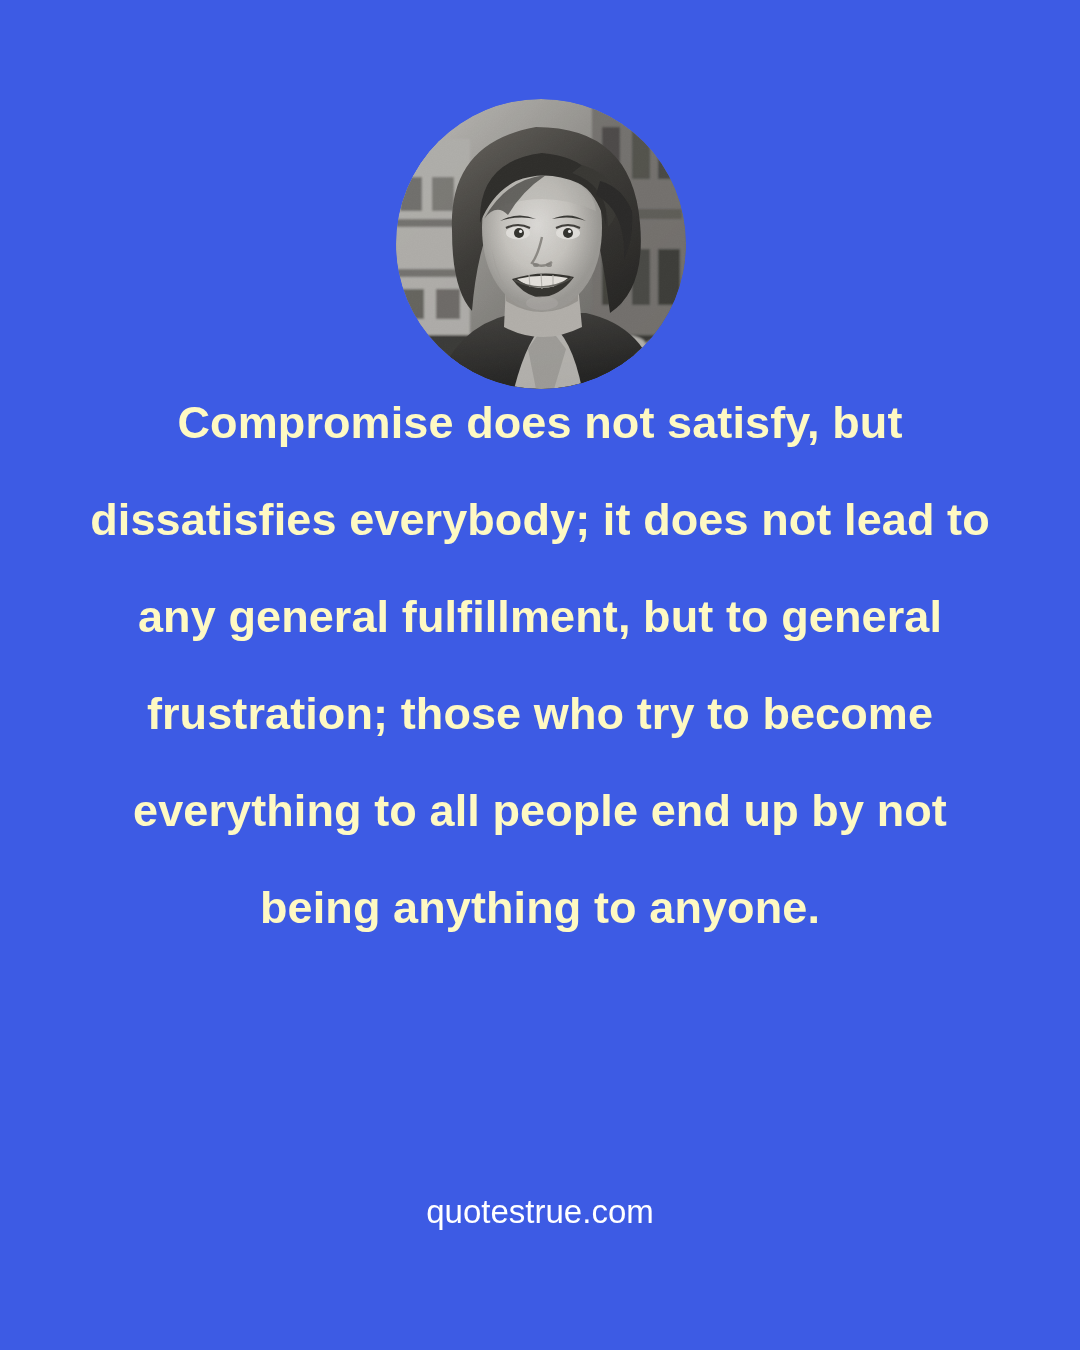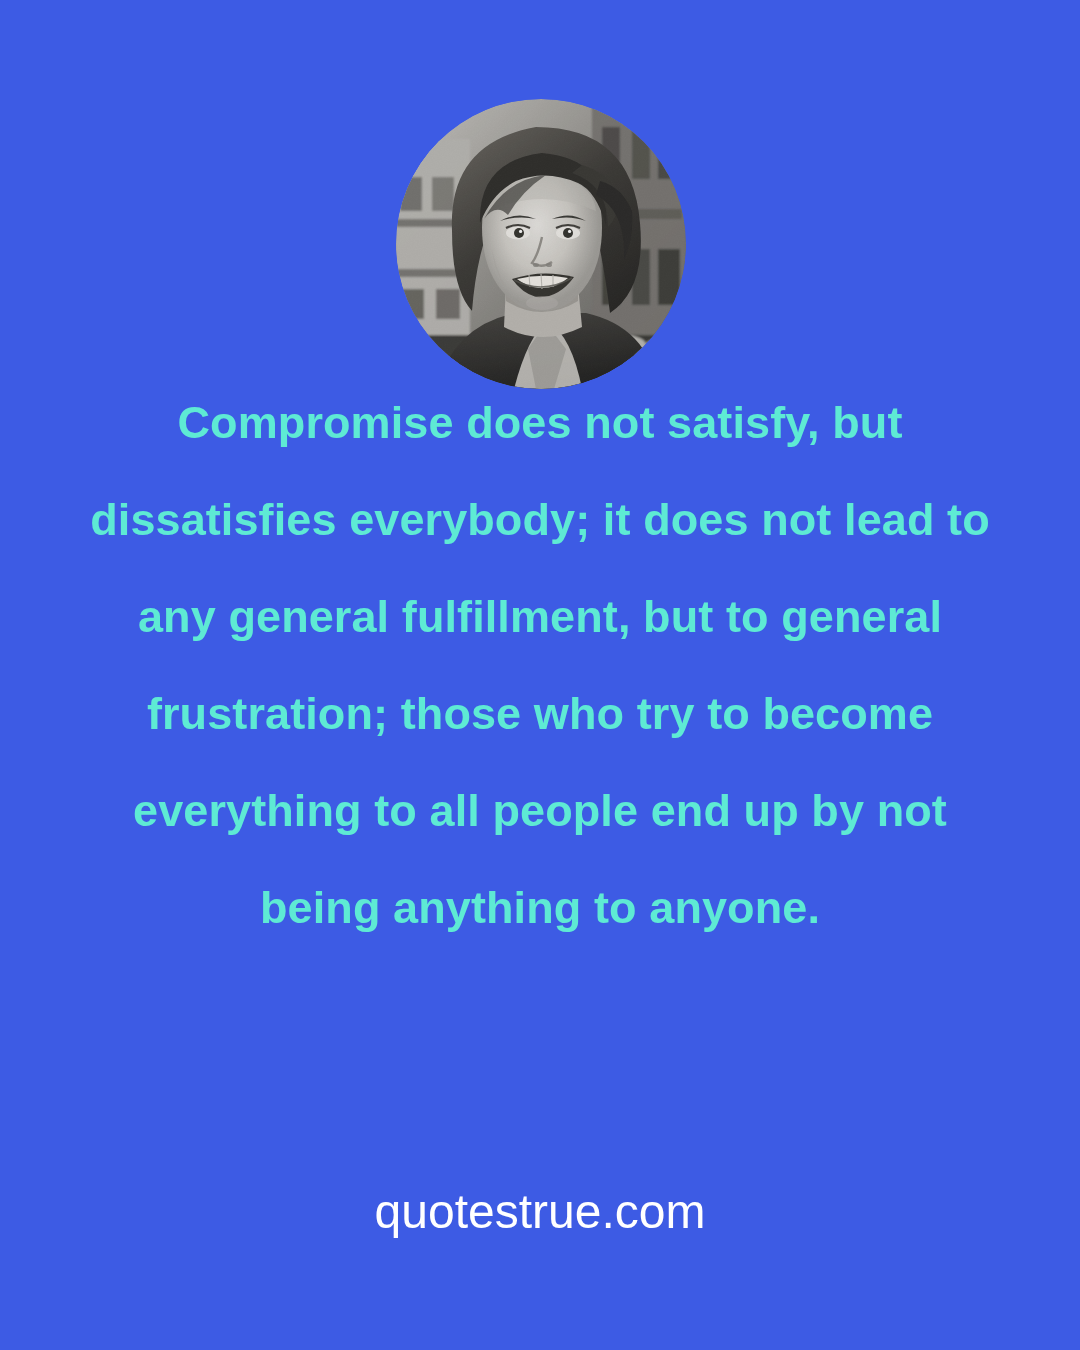--- a/index.html
+++ b/index.html
@@ -48,21 +48,21 @@
     left: 0;
     top: 374px;
     width: 1080px;
     z-index: 1;
     text-align: center;
   }
   .quote-text {
     margin: 0;
     padding: 0 70px;
     box-sizing: border-box;
-    color: #5eead4;
+    color: #fef9c3;
     font-family: "Liberation Sans", sans-serif;
     font-size: 45px;
     font-weight: 600;
     line-height: 97px;
     letter-spacing: 0.1px;
     text-align: center;
     white-space: pre-line;
   }
 
   
@@ -82,21 +82,21 @@
 
   
   .site-line {
     position: absolute;
     left: 0;
     top: 1182px;
     width: 1080px;
     text-align: center;
     color: #ffffff;
     font-family: "Liberation Sans", sans-serif;
-    font-size: 48px;
+    font-size: 33px;
     font-weight: 400;
     line-height: 60px;
     z-index: 1;
   }
 </style>
 </head>
 <body>
 
 <div class="quote-card">
 

